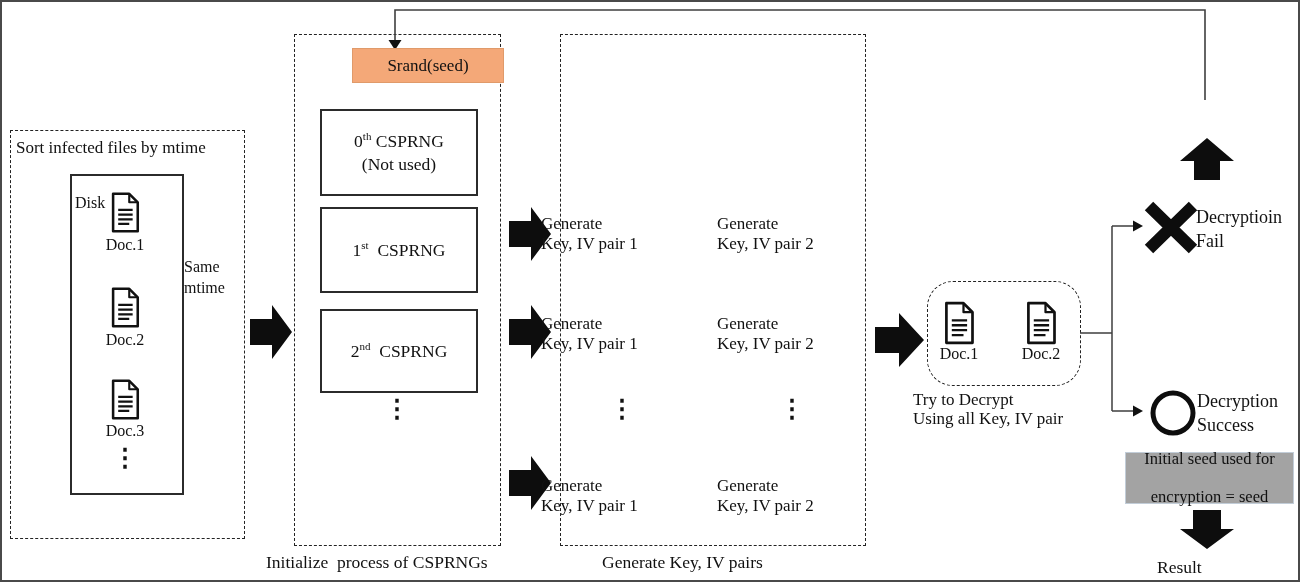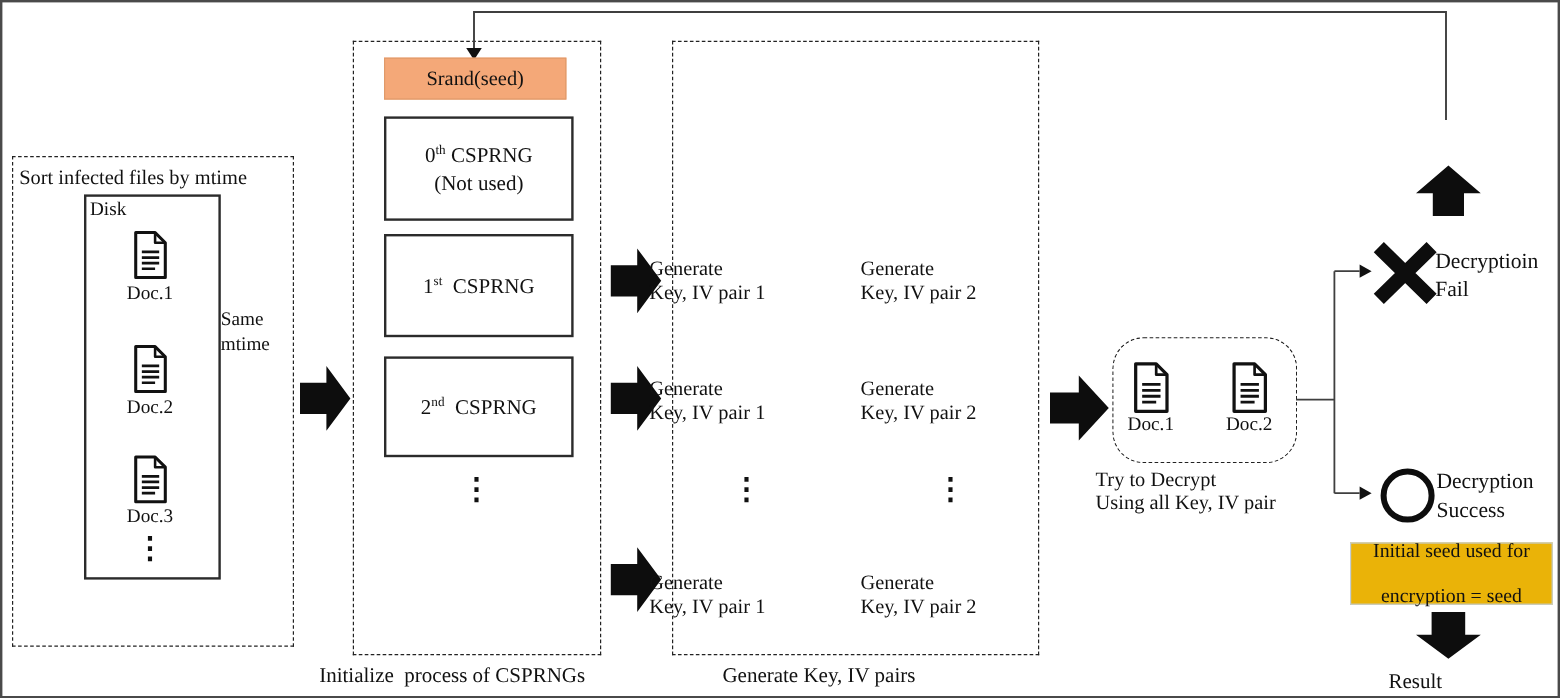--- a/index.html
+++ b/index.html
@@ -14,29 +14,29 @@
     overflow:hidden;
   }
   .txt{position:absolute;text-align:left;line-height:20px;font-size:17px;z-index:3;}
   .pre{white-space:pre;}
   .panel-dashed{
     position:absolute;border:1.7px dashed #222;background:transparent;z-index:1;
   }
   .solid-box{
     position:absolute;border:2px solid #2b2b2b;background:#fff;z-index:2;
     display:flex;flex-direction:column;align-items:center;justify-content:center;
-    font-size:17.5px;line-height:23px;text-align:center;
+    font-size:17.5px;line-height:23px;text-align:center;margin-top:12px;
   }
   .hl-box{
     position:absolute;z-index:2;display:flex;align-items:center;justify-content:center;
     text-align:center;
   }
-  .srand{background:#F4A878;border:1px solid #e09a6a;font-size:17px;}
+  .srand{background:#F4A878;border:1px solid #e09a6a;font-size:17px;margin-left:32px;}
   .green{background:#E4F0DC;border:1px solid #c6cfc2;font-size:16.5px;}
-  .blue{background:#eab308;border:1px solid #c2cdd8;font-size:16.5px;line-height:22px;gap:16px;}
+  .blue{background:#a3a3a3;border:1px solid #c2cdd8;font-size:16.5px;line-height:22px;gap:16px;}
   .dots{position:absolute;font-size:25px;font-weight:bold;letter-spacing:0;line-height:26px;text-align:center;z-index:3;}
   .doc-svg{position:absolute;z-index:3;}
   .doc-label{position:absolute;text-align:center;font-size:16px;z-index:3;}
   svg#overlay{position:absolute;left:0;top:0;z-index:2;}
   sup{font-size:11px;line-height:0;}
 </style>
 </head>
 <body>
 
 <div id="canvas">
@@ -76,21 +76,21 @@
     </g>
 
     <circle cx="1171" cy="411" r="20" fill="#ffffff" stroke="#0d0d0d" stroke-width="5"></circle>
   </svg>
 
   <div class="panel-dashed" style="left:8px;top:128px;width:233px;height:407px"></div>
 
   <div class="txt" style="left:14px;top:136px;width:220px">Sort infected files by mtime</div>
 
   <div class="solid-box" style="left:68px;top:160px;width:110px;height:317px;justify-content:flex-start;align-items:flex-start">
-    <span style="font-size:16px;line-height:18px;padding:2px 0 0 3px">Disk</span>
+    <span style="font-size:16px;line-height:18px;padding:18px 0 0 3px">Disk</span>
   </div>
 
   <svg class="doc-svg" style="left:106px;top:188px" width="34" height="45">
       <use href="#docicon"></use>
     </svg>
   <div class="doc-label" style="left:93px;top:234px;width:60px">Doc.1</div>
 
   <svg class="doc-svg" style="left:106px;top:283px" width="34" height="45">
       <use href="#docicon"></use>
     </svg>

